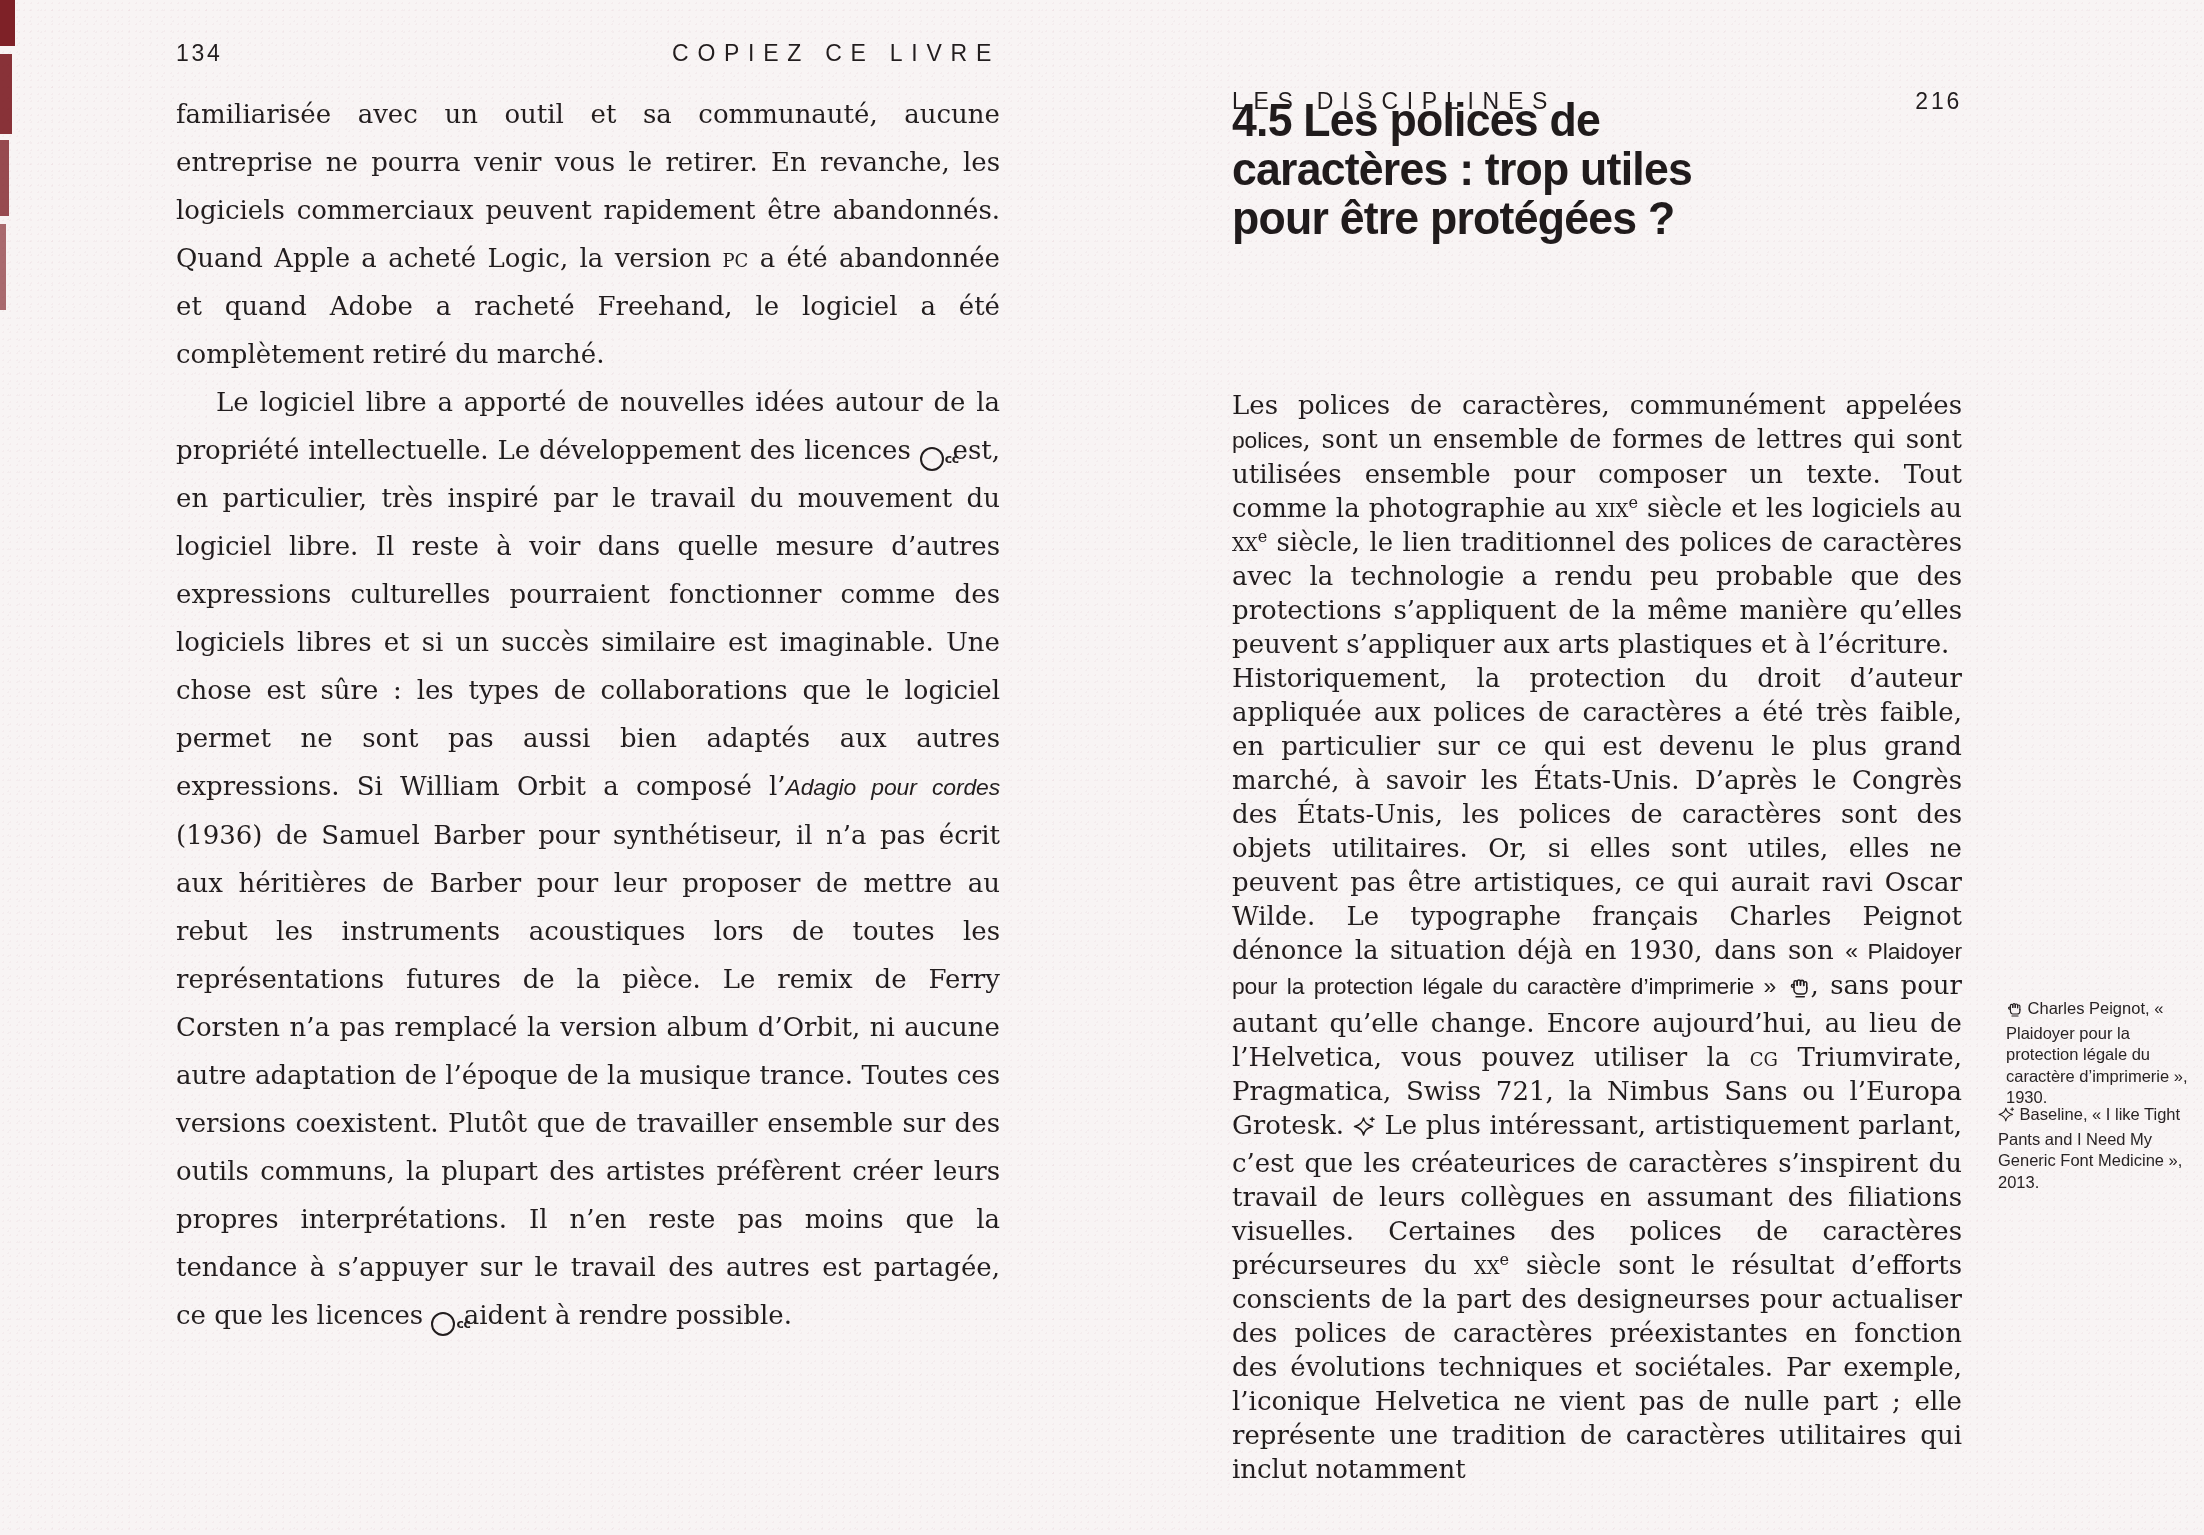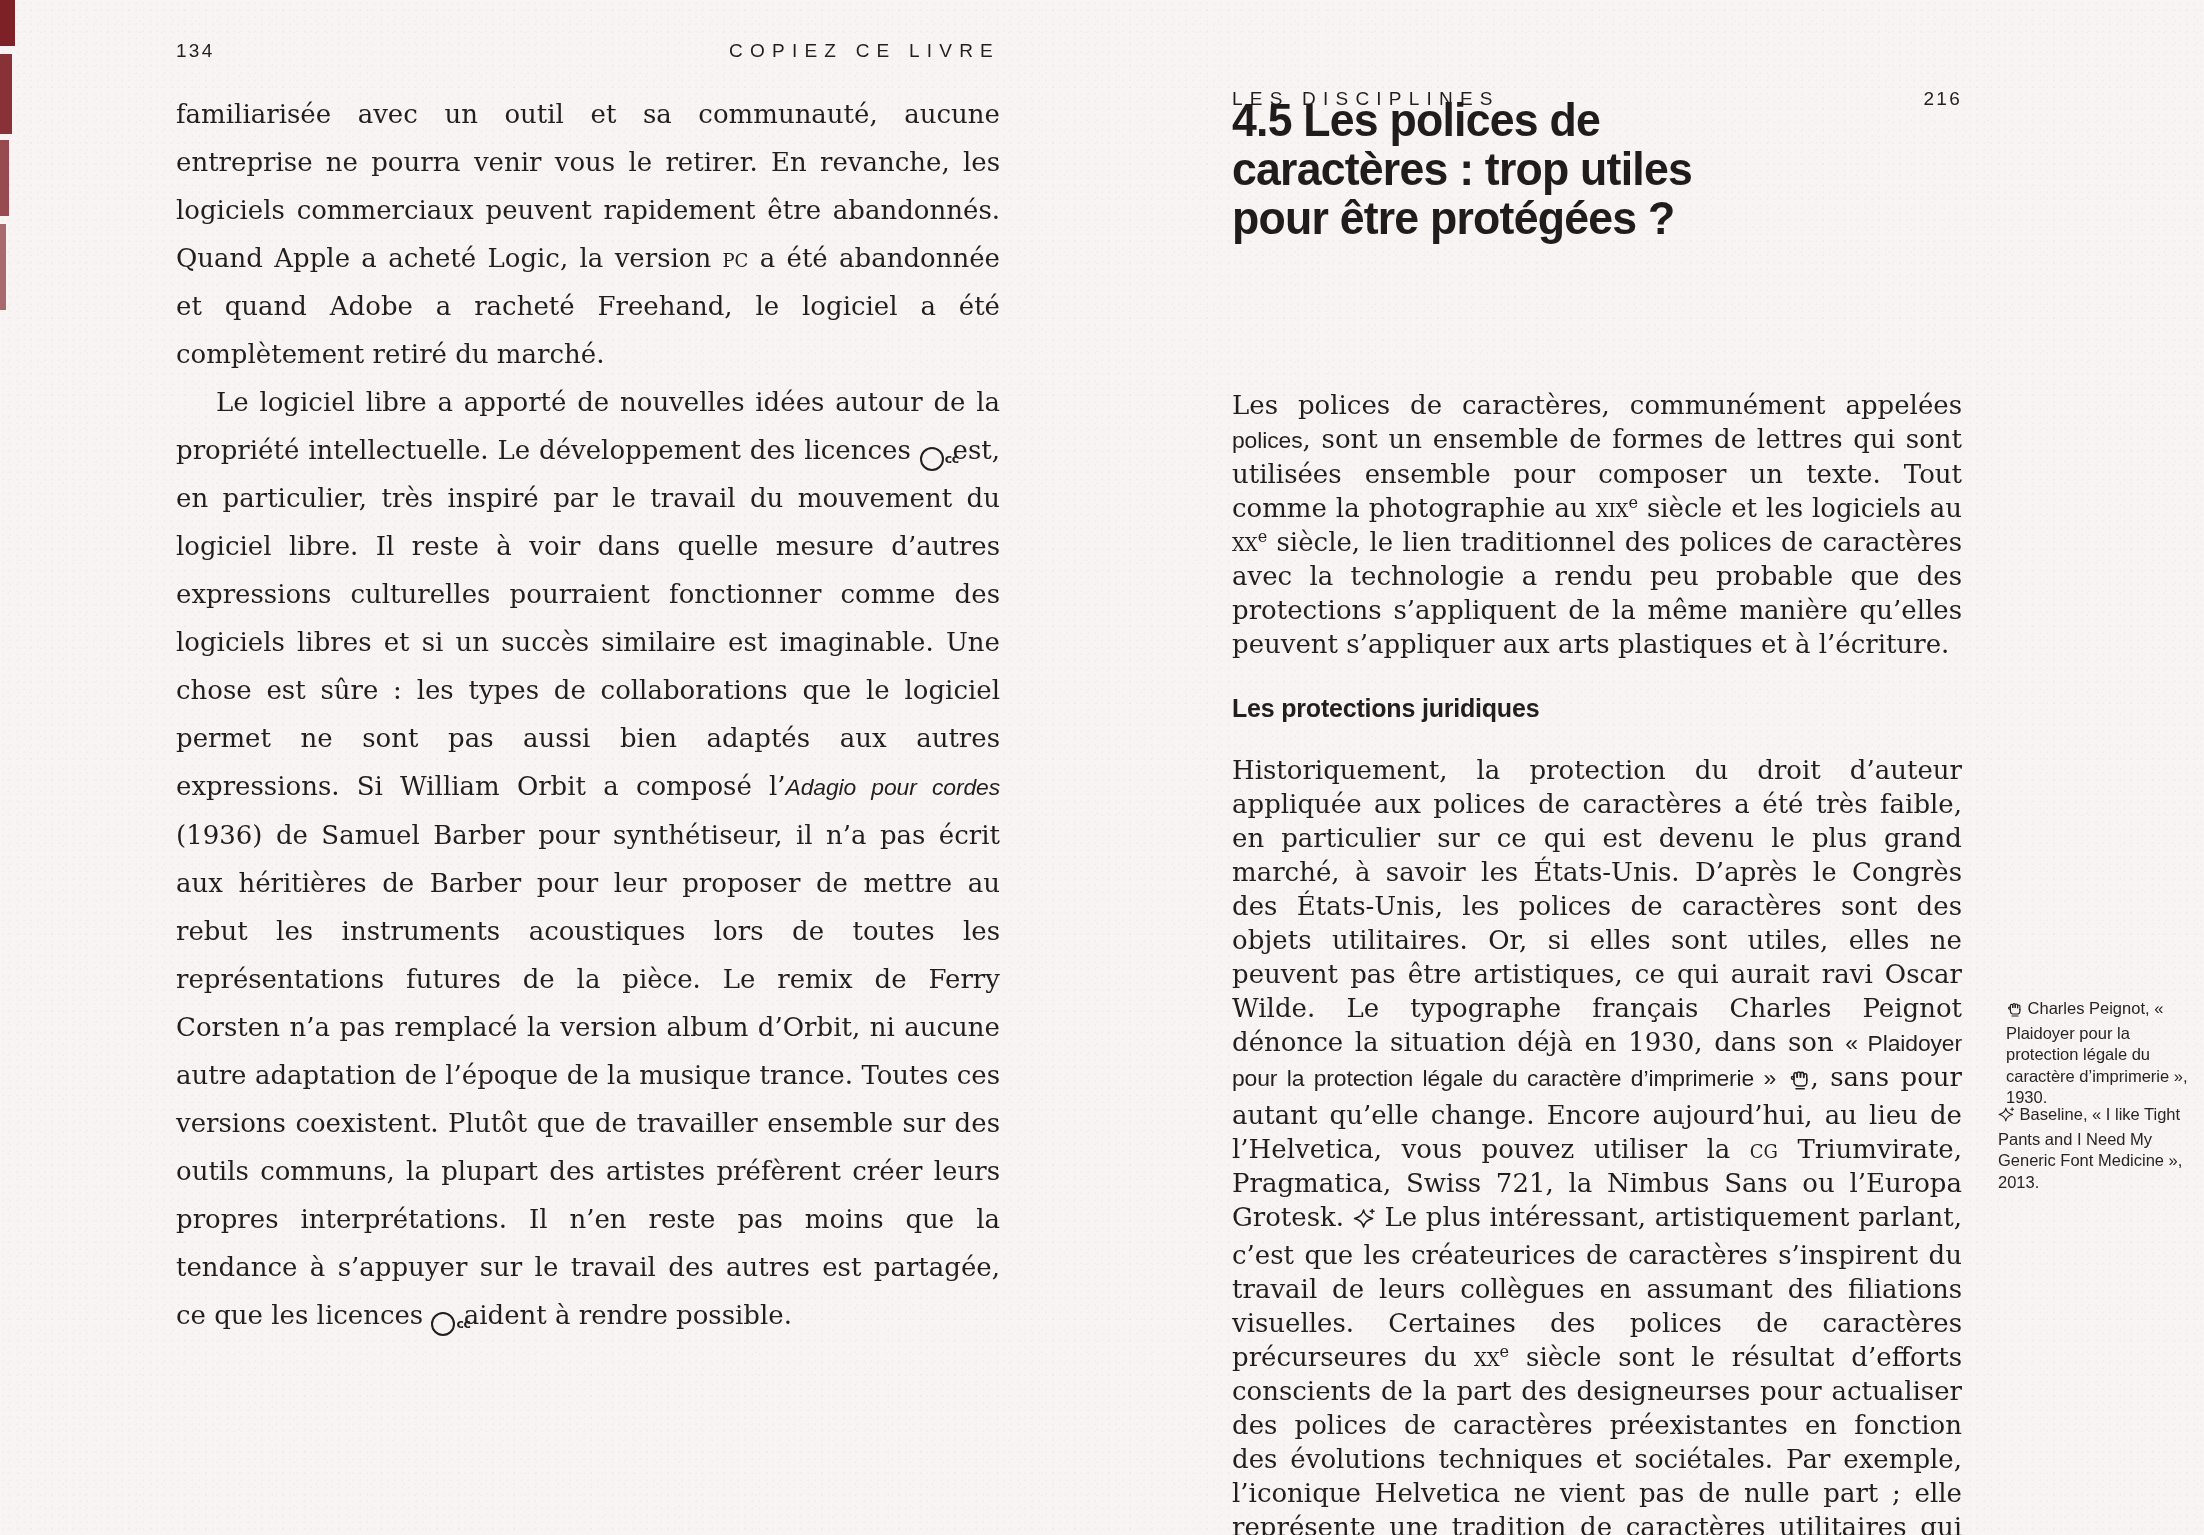--- a/index.html
+++ b/index.html
@@ -28,21 +28,21 @@
   
   .spine-mark{position:absolute;left:0;background:#7e2127;}
   .spine-1{top:0;height:46px;width:15px;}
   .spine-2{top:54px;height:80px;width:12px;opacity:.92;}
   .spine-3{top:140px;height:76px;width:9px;opacity:.8;}
   .spine-4{top:224px;height:86px;width:6px;opacity:.65;}
 
   .running-row{
     position:absolute;top:40px;display:flex;justify-content:space-between;align-items:baseline;
     font-family:"Liberation Sans",sans-serif;
-    font-size:19px;font-weight:500;letter-spacing:.38em;color:#221d1e;
+    font-size:23px;font-weight:500;letter-spacing:.38em;color:#221d1e;
   }
   .page-left .running-row{left:176px;width:824px;}
   .page-right .running-row{left:130px;width:730px;margin-top:48px;}
   .pagenum{letter-spacing:.12em;}
 
   .lp-body{
     position:absolute;left:176px;top:90px;width:824px;
     font-size:26px;line-height:48px;text-align:justify;
   }
   .lp-body p{margin:0;}
@@ -123,21 +123,20 @@
     </div>
 
     <div class="rp-title">
       <div>4.5 Les polices de</div>
       <div>caractères : trop utiles</div>
       <div>pour être protégées ?</div>
     </div>
 
     <div class="rp-body">
       <p>Les polices de caractères, communément appelées <span class="t-sans">polices</span>, sont un ensemble de formes de lettres qui sont utilisées ensemble pour composer un texte. Tout comme la photographie au <span class="t-sc">xix</span><span class="t-sup">e</span> siècle et les logiciels au <span class="t-sc">xx</span><span class="t-sup">e</span> siècle, le lien traditionnel des polices de caractères avec la technologie a rendu peu probable que des protections s’appliquent de la même manière qu’elles peuvent s’appliquer aux arts plastiques et à l’écriture.</p>
-      <h3 class="rp-subhead">Les protections juridiques</h3>
       <p>Historiquement, la protection du droit d’auteur appliquée aux polices de caractères a été très faible, en particulier sur ce qui est devenu le plus grand marché, à savoir les États-Unis. D’après le Congrès des États-Unis, les polices de caractères sont des objets utilitaires. Or, si elles sont utiles, elles ne peuvent pas être artistiques, ce qui aurait ravi Oscar Wilde. Le typographe français Charles Peignot dénonce la situation déjà en 1930, dans son <span class="t-sans">« Plaidoyer pour la protection légale du caractère d’imprimerie »</span> <span class="inline-icon"><svg width="23" height="23" viewBox="0 0 24 24" fill="none" stroke="currentColor" stroke-width="1.6" stroke-linecap="round" stroke-linejoin="round">
     <path d="M6.2 11 V7.8 a1.7 1.7 0 0 1 3.4 0 V10.6"></path>
     <path d="M9.6 10.6 V6.9 a1.7 1.7 0 0 1 3.4 0 V10.6"></path>
     <path d="M13 10.6 V7.3 a1.7 1.7 0 0 1 3.4 0 V11"></path>
     <path d="M16.4 11 V8.6 a1.6 1.6 0 0 1 3.2 0 V14"></path>
     <path d="M6.2 10.5 V15 a4.8 4.8 0 0 0 4.8 4.8 h4.6 a4 4 0 0 0 4 -4 V13"></path>
     <path d="M6.2 12.8 H5 a1.4 1.4 0 0 1 0 -2.8 h1.2"></path>
     <path d="M8.4 22.6 h8.6"></path>
   </svg></span>, sans pour autant qu’elle change. Encore aujourd’hui, au lieu de l’Helvetica, vous pouvez utiliser la <span class="t-sc">cg</span> Triumvirate, Pragmatica, Swiss 721, la Nimbus Sans ou l’Europa Grotesk. <span class="inline-icon"><svg width="23" height="23" viewBox="0 0 24 24" fill="none" stroke="currentColor" stroke-width="1.5" stroke-linecap="round" stroke-linejoin="round">
     <path d="M11 3 Q12 10 20.5 12 Q12 14 11 21 Q10 14 1.5 12 Q10 10 11 3 Z"></path>

